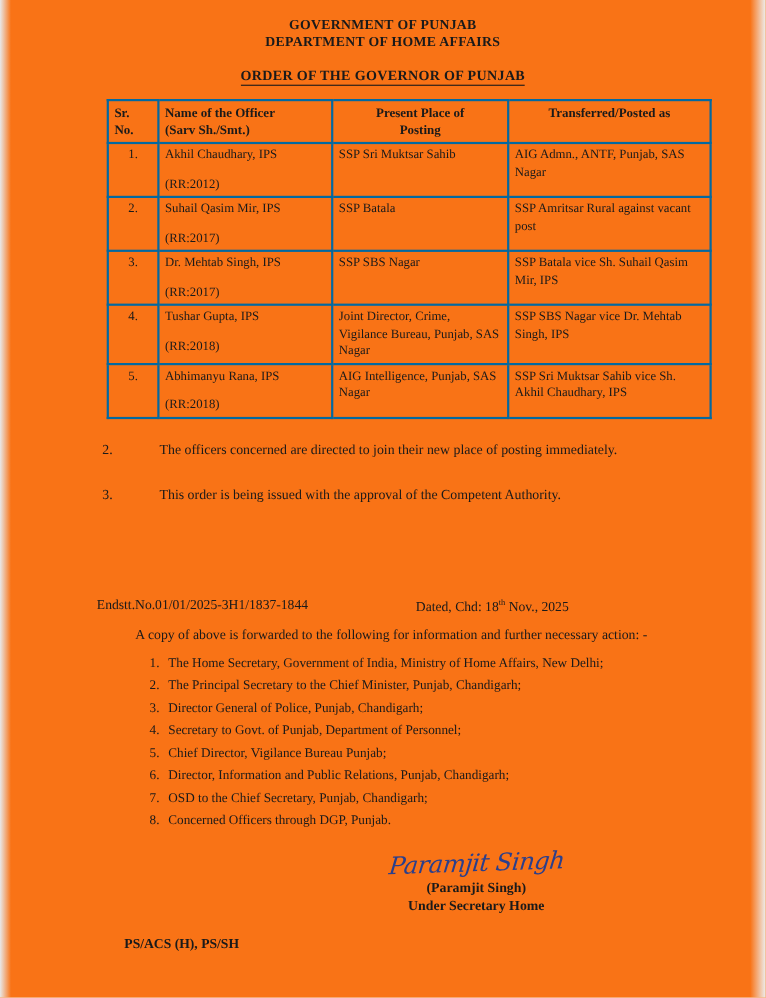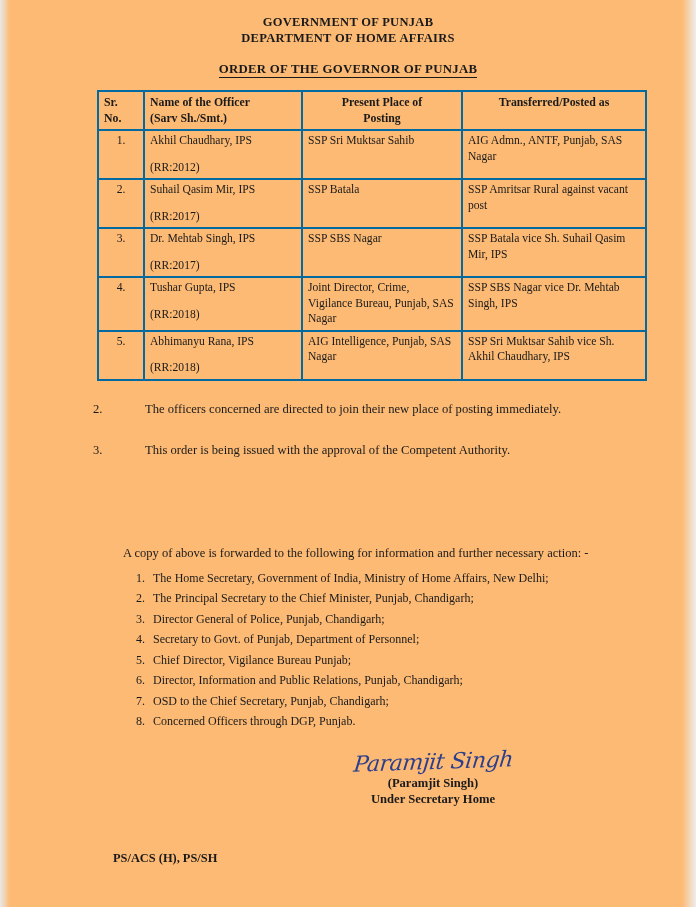--- a/index.html
+++ b/index.html
@@ -8,21 +8,21 @@
     background: #f2f2f2;
   }
   body {
     font-family: "Liberation Serif", serif;
     color: #1a1a1a;
   }
   .page {
     position: relative;
     width: 696px;
     height: 907px;
-    background: #fdba74;
+    background: #f97316;
     overflow: hidden;
     box-sizing: border-box;
   }
   .page::before {
     
     content: "";
     position: absolute;
     left: 0; top: 0; bottom: 0;
     width: 10px;
     background: linear-gradient(to right, #e8e8e8, rgba(255,255,255,0));
@@ -294,20 +294,24 @@
     </div>
 
     <div class="num-para" style="margin-top:20px;">
       <span class="num">3.</span>
       <span>This order is being issued with the approval of the Competent Authority.</span>
     </div>
 
     <div class="sig-row">
     </div>
 
+    <div class="endst-row">
+      <div class="endst-no">Endstt.No.01/01/2025-3H1/1837-1844</div>
+      <div class="endst-date"><span>Dated, Chd: 18</span><sup>th</sup><span> Nov., 2025</span></div>
+    </div>
 
     <div class="copy-para">A copy of above is forwarded to the following for information and further necessary action: -</div>
 
     <ol class="dist">
       <li>The Home Secretary, Government of India, Ministry of Home Affairs, New Delhi;</li>
       <li>The Principal Secretary to the Chief Minister, Punjab, Chandigarh;</li>
       <li>Director General of Police, Punjab, Chandigarh;</li>
       <li>Secretary to Govt. of Punjab, Department of Personnel;</li>
       <li>Chief Director, Vigilance Bureau Punjab;</li>
       <li>Director, Information and Public Relations, Punjab, Chandigarh;</li>

